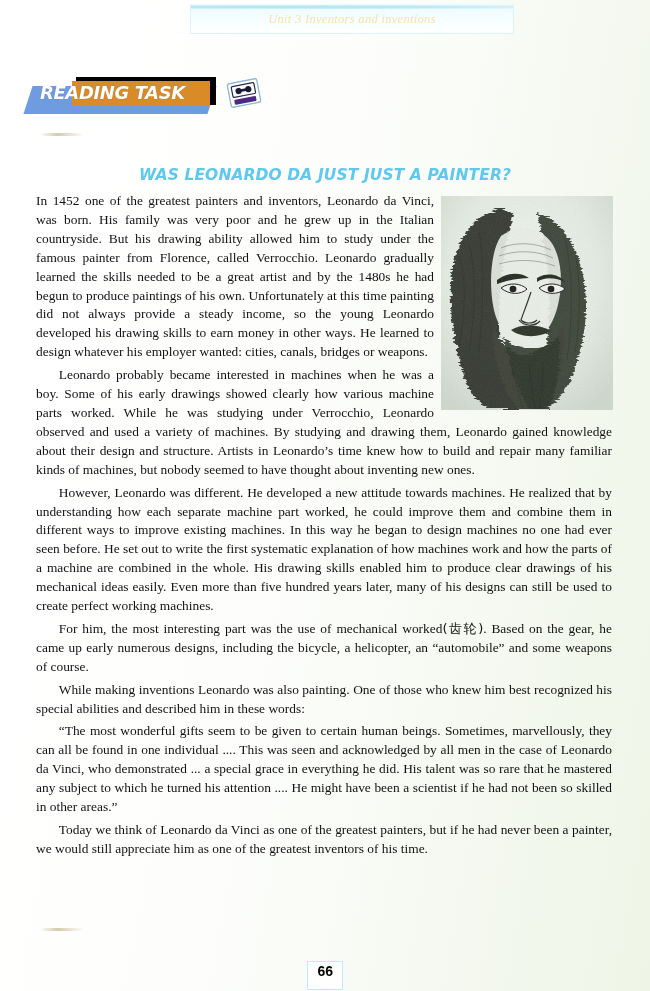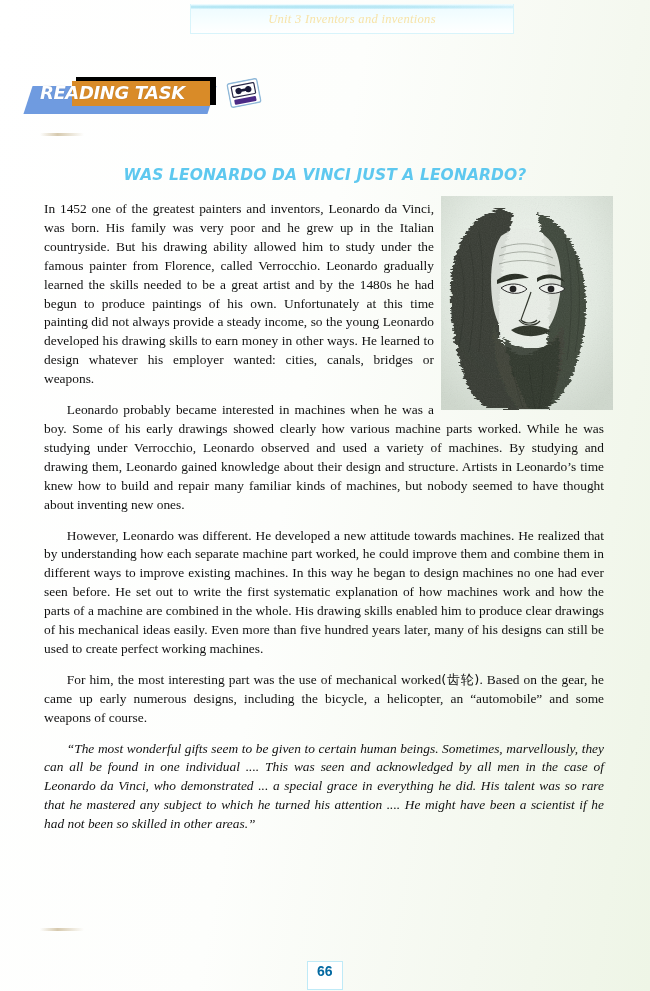--- a/index.html
+++ b/index.html
@@ -170,53 +170,52 @@
     top: 188px;
     width: 584px;
     font-family: "Liberation Serif", serif;
     font-size: 13.4px;
     line-height: 18.9px;
     color: #111111;
     text-align: justify;
     text-justify: inter-word;
   }
   .body-copy p {
-    margin: 12px;
+    margin: 4px;
     text-indent: 1.7em;
   }
   .body-copy p.first {
     text-indent: 0;
   }
   .body-copy p.quote {
-    font-style: italic;
   }
   .float-holder {
     float: right;
     width: 182px;
     height: 222px;
     shape-outside: border-box;
     margin: 0 0 2px 8px;
   }
   .cjk { font-family: "DejaVu Sans", sans-serif; font-size: 13px; }
 
   
   .folio {
     position: absolute;
     left: 50%;
     transform: translateX(-50%);
     top: 961px;
     min-width: 36px;
     padding: 1px 9px 10px;
     border: 1px solid #bfeaf7;
     box-sizing: border-box;
-    text-align: left;
+    text-align: right;
     font-family: "Liberation Sans", sans-serif;
     font-weight: bold;
     font-size: 14px;
-    color: #0369a1;
+    color: #000000;
     background: #ffffff;
   }
 </style>
 </head>
 <body>
 
 <div class="page">
 
   <div class="running-header">
     <div class="running-header-smudge"></div>
@@ -236,21 +235,21 @@
       <rect x="4.5" y="4.5" width="23" height="11" rx="1.2" fill="#ffffff" stroke="#2b2b4a" stroke-width="1.2"></rect>
       <circle cx="11" cy="10" r="3.1" fill="#1a1a38"></circle>
       <circle cx="21" cy="10" r="3.1" fill="#1a1a38"></circle>
       <rect x="11" y="8.7" width="10" height="2.6" fill="#1a1a38"></rect>
       <rect x="5" y="18" width="22" height="5" rx="1" fill="#4b2a86"></rect>
     </svg>
   </div>
 
   <div class="rule-top"></div>
 
-  <h1 class="article-title">WAS LEONARDO DA VINCI JUST A LEONARDO?</h1>
+  <h1 class="article-title">WAS LEONARDO DA JUST JUST A PAINTER?</h1>
 
   <div class="portrait">
     <svg width="172" height="214" viewBox="0 0 172 214" xmlns="http://www.w3.org/2000/svg">
       <defs>
         <radialGradient id="paper" cx="48%" cy="38%" r="72%">
           <stop offset="0%" stop-color="#f3f7f1"></stop>
           <stop offset="60%" stop-color="#e3ebe2"></stop>
           <stop offset="100%" stop-color="#cfd8cd"></stop>
         </radialGradient>
         <filter id="grain">
@@ -318,20 +317,22 @@
 
   <div class="body-copy">
     <div class="float-holder"></div>
 
     <p class="first">In 1452 one of the greatest painters and inventors, Leonardo da Vinci, was born. His family was very poor and he grew up in the Italian countryside. But his drawing ability allowed him to study under the famous painter from Florence, called Verrocchio. Leonardo gradually learned the skills needed to be a great artist and by the 1480s he had begun to produce paintings of his own. Unfortunately at this time painting did not always provide a steady income, so the young Leonardo developed his drawing skills to earn money in other ways. He learned to design whatever his employer wanted: cities, canals, bridges or weapons.</p>
     <p>Leonardo probably became interested in machines when he was a boy. Some of his early drawings showed clearly how various machine parts worked. While he was studying under Verrocchio, Leonardo observed and used a variety of machines. By studying and drawing them, Leonardo gained knowledge about their design and structure. Artists in Leonardo’s time knew how to build and repair many familiar kinds of machines, but nobody seemed to have thought about inventing new ones.</p>
     <p>However, Leonardo was different. He developed a new attitude towards machines. He realized that by understanding how each separate machine part worked, he could improve them and combine them in different ways to improve existing machines. In this way he began to design machines no one had ever seen before. He set out to write the first systematic explanation of how machines work and how the parts of a machine are combined in the whole. His drawing skills enabled him to produce clear drawings of his mechanical ideas easily. Even more than five hundred years later, many of his designs can still be used to create perfect working machines.</p>
 
     <p><span>For him, the most interesting part was the use of mechanical worked</span><span class="cjk">(齿轮)</span><span>. Based on the gear, he came up early numerous designs, including the bicycle, a helicopter, an “automobile” and some weapons of course.</span></p>
 
+    <p>While making inventions Leonardo was also painting. One of those who knew him best recognized his special abilities and described him in these words:</p>
     <p class="quote">“The most wonderful gifts seem to be given to certain human beings. Sometimes, marvellously, they can all be found in one individual .... This was seen and acknowledged by all men in the case of Leonardo da Vinci, who demonstrated ... a special grace in everything he did. His talent was so rare that he mastered any subject to which he turned his attention .... He might have been a scientist if he had not been so skilled in other areas.”</p>
+    <p>Today we think of Leonardo da Vinci as one of the greatest painters, but if he had never been a painter, we would still appreciate him as one of the greatest inventors of his time.</p>
   </div>
 
   <div class="rule-bottom"></div>
 
   <div class="folio">66</div>
 
 </div>
 
 </body></html>

